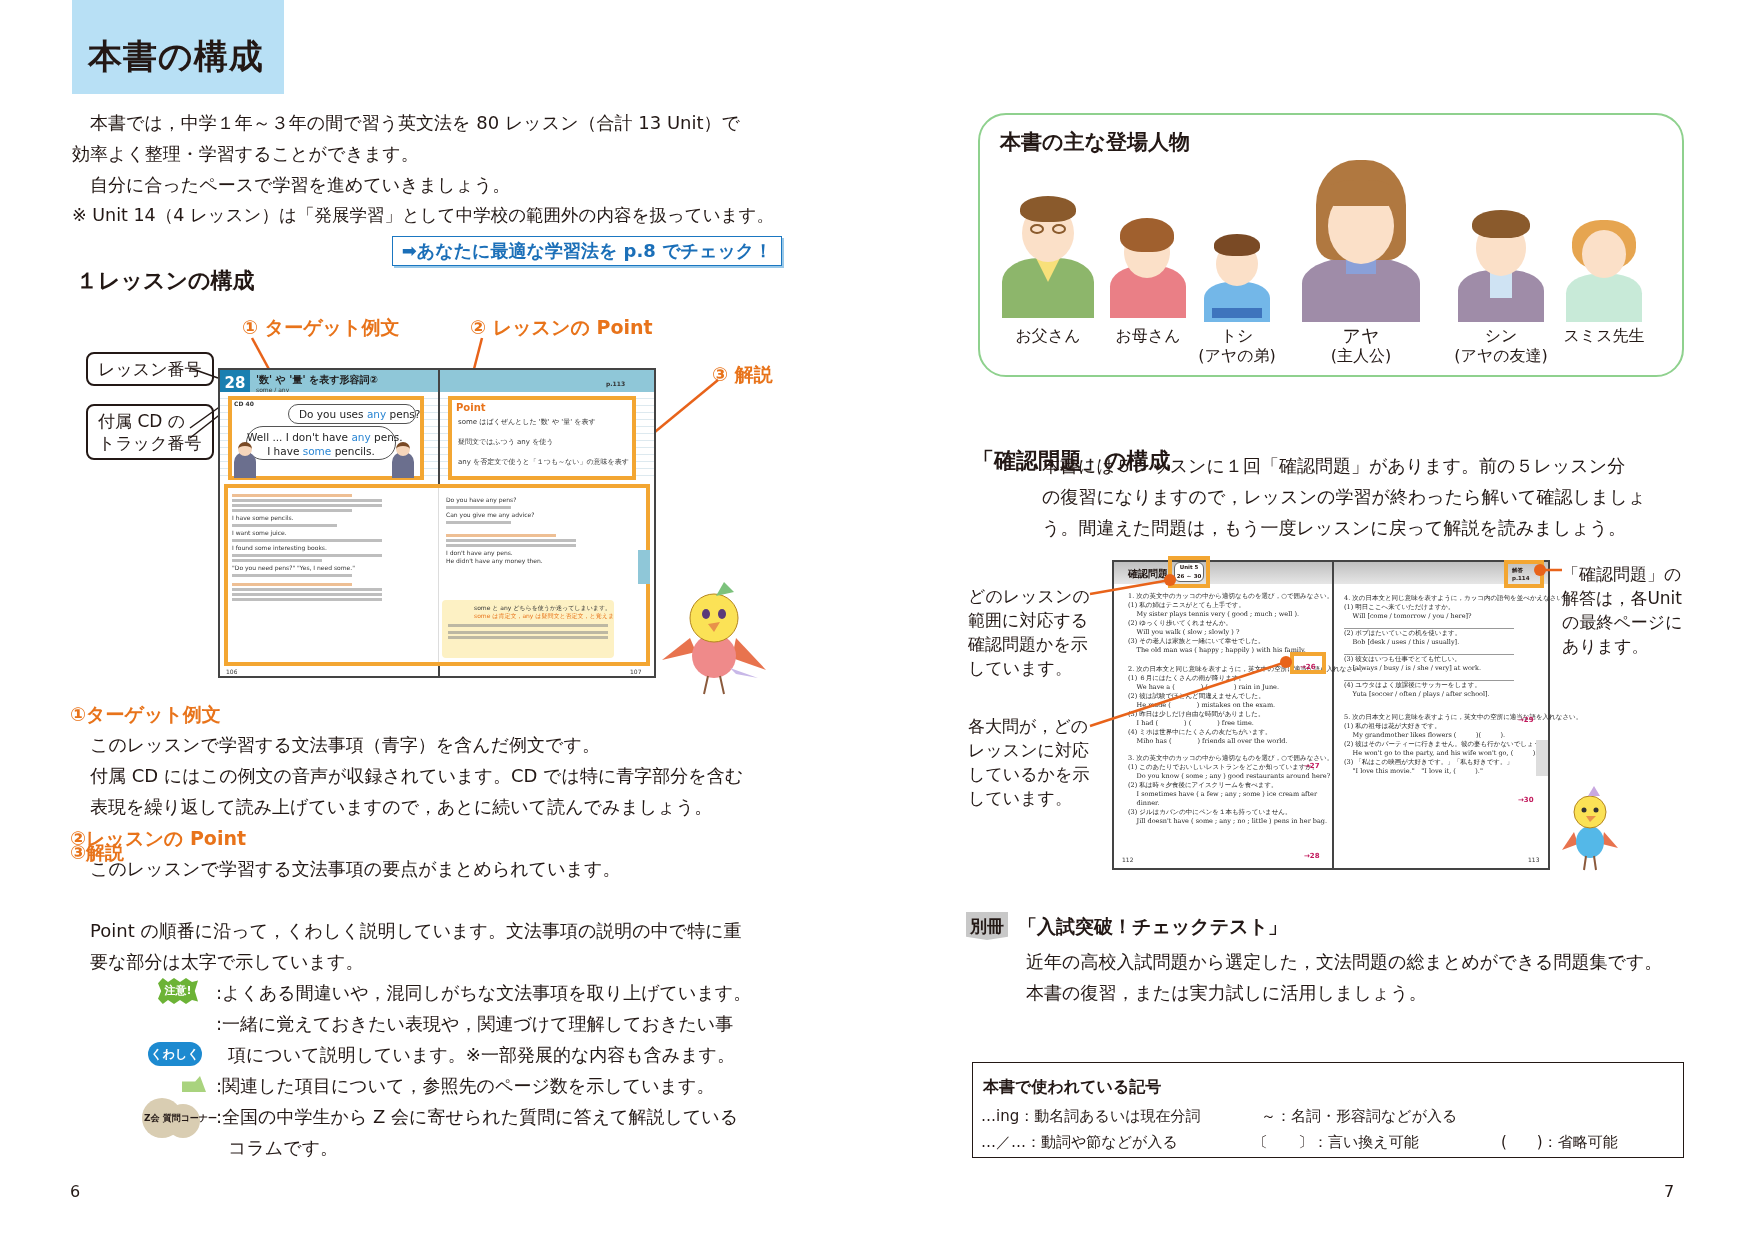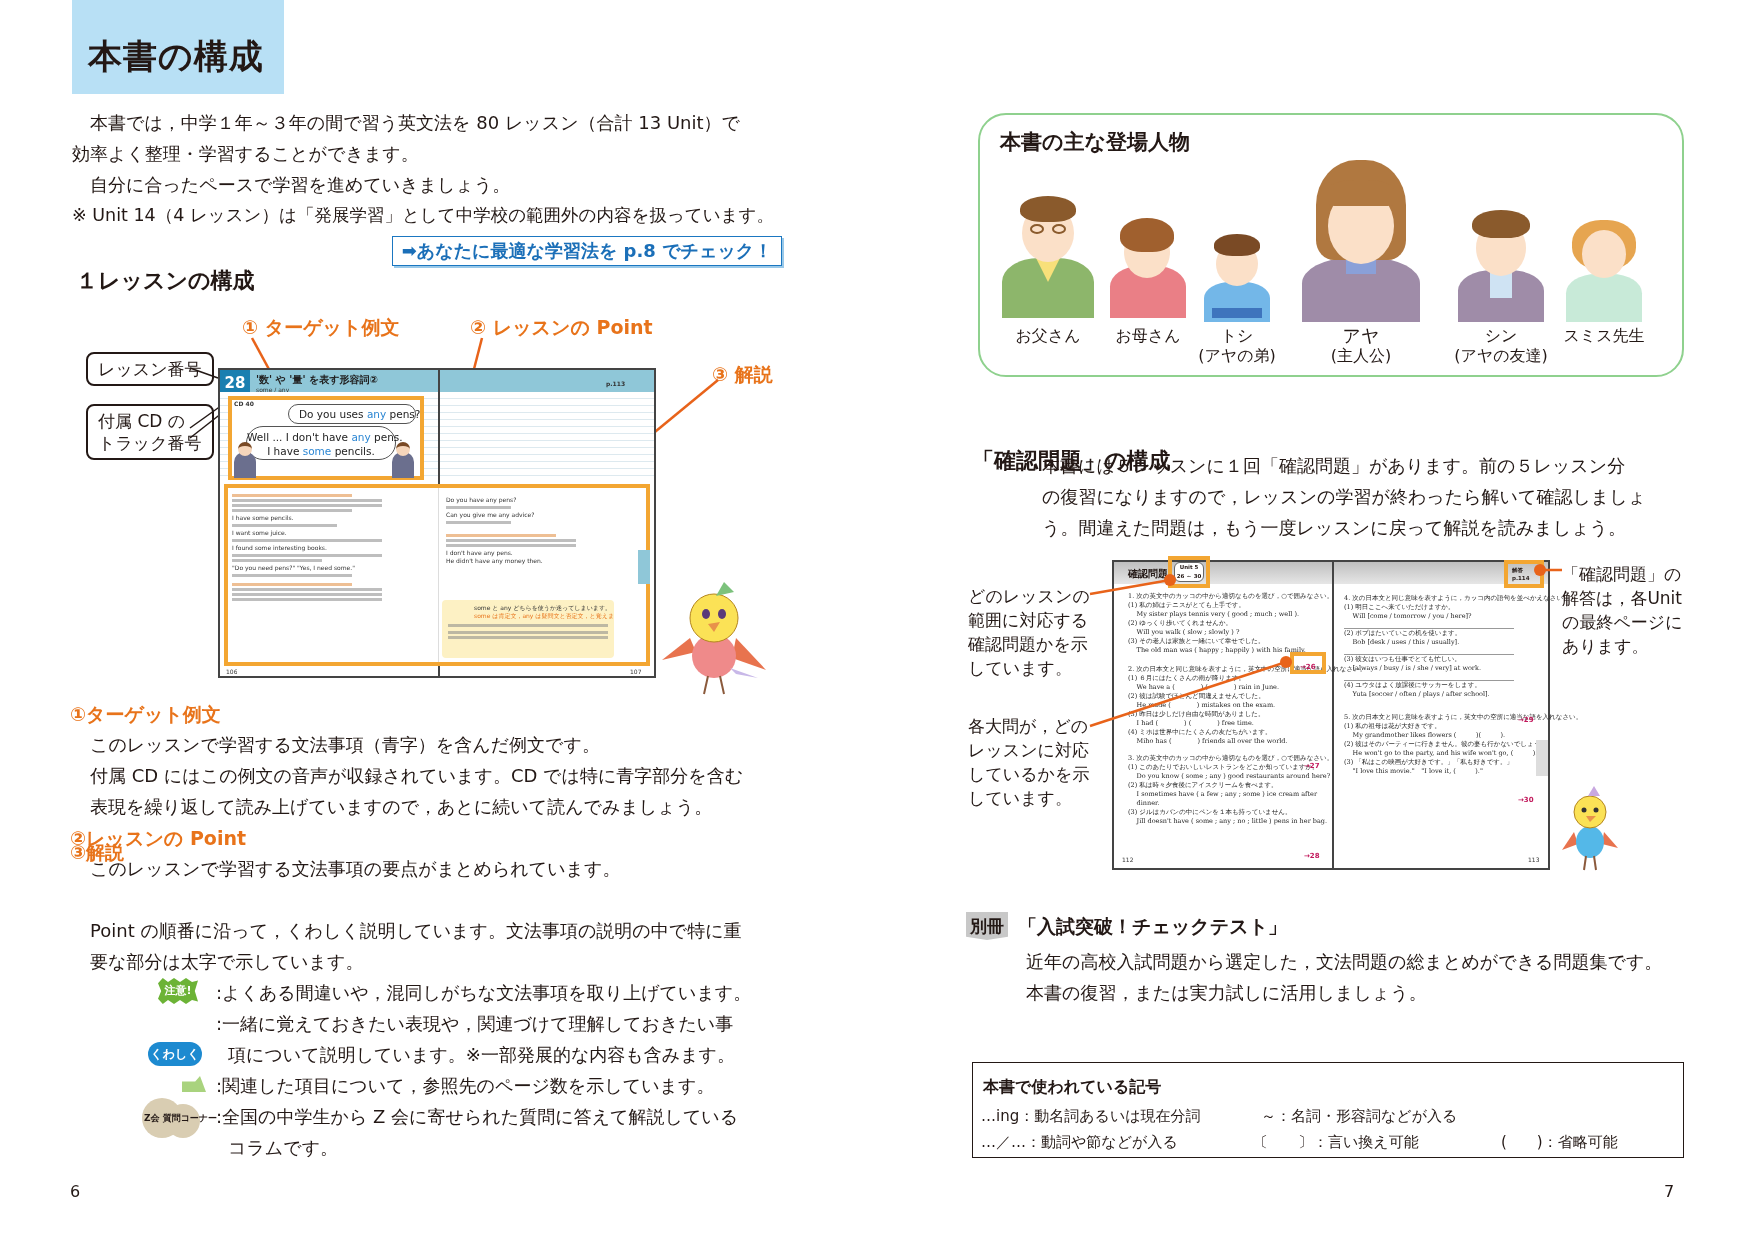--- a/index.html
+++ b/index.html
@@ -120,20 +120,26 @@
       <div><span>Well ... I don't have </span><span class="blue">any</span><span> pens.</span></div>
       <div><span>I have </span><span class="blue">some</span><span> pencils.</span></div>
     </div>
     <div class="abs" style="left:2px;top:52px;width:22px;height:26px;background:#6b6f8e;border-radius:10px 10px 0 0;"></div>
     <div class="abs" style="left:6px;top:42px;width:14px;height:14px;background:#f6d6bb;border-radius:50%;border-top:4px solid #7a4a25;"></div>
     <div class="abs" style="left:160px;top:52px;width:22px;height:26px;background:#6b6f8e;border-radius:10px 10px 0 0;"></div>
     <div class="abs" style="left:164px;top:42px;width:14px;height:14px;background:#f6d6bb;border-radius:50%;border-top:4px solid #7a4a25;"></div>
   </div>
 
   <div class="lines" style="left:220px;top:22px;width:214px;height:90px;"></div>
+  <div class="ob" style="left:228px;top:26px;width:188px;height:84px;">
+    <div class="abs" style="left:4px;top:2px;color:#e8731a;font-weight:bold;font-size:10px;">Point</div>
+    <div class="abs tiny" style="left:6px;top:18px;font-size:7px;">some はばくぜんとした '数' や '量' を表す</div>
+    <div class="abs tiny" style="left:6px;top:38px;font-size:7px;">疑問文ではふつう any を使う</div>
+    <div class="abs tiny" style="left:6px;top:58px;font-size:7px;width:176px;">any を否定文で使うと「１つも～ない」の意味を表す</div>
+  </div>
   <div class="abs tiny" style="left:386px;top:10px;font-weight:bold;">p.113</div>
 
   <div class="ob" style="left:4px;top:114px;width:426px;height:182px;border-width:4px;">
     <div class="abs" style="left:210px;top:0;bottom:0;width:1px;background:#ddd;"></div>
     <div class="abs" style="left:4px;top:4px;width:150px;">
       <div class="tinybar" style="background:#e08a3c;width:120px;"></div>
       <div class="tinybar"></div>
         <div class="tinybar"></div>
         <div class="tinybar" style="width:80%"></div>
       <div class="tiny blue">I have some pencils.</div>

